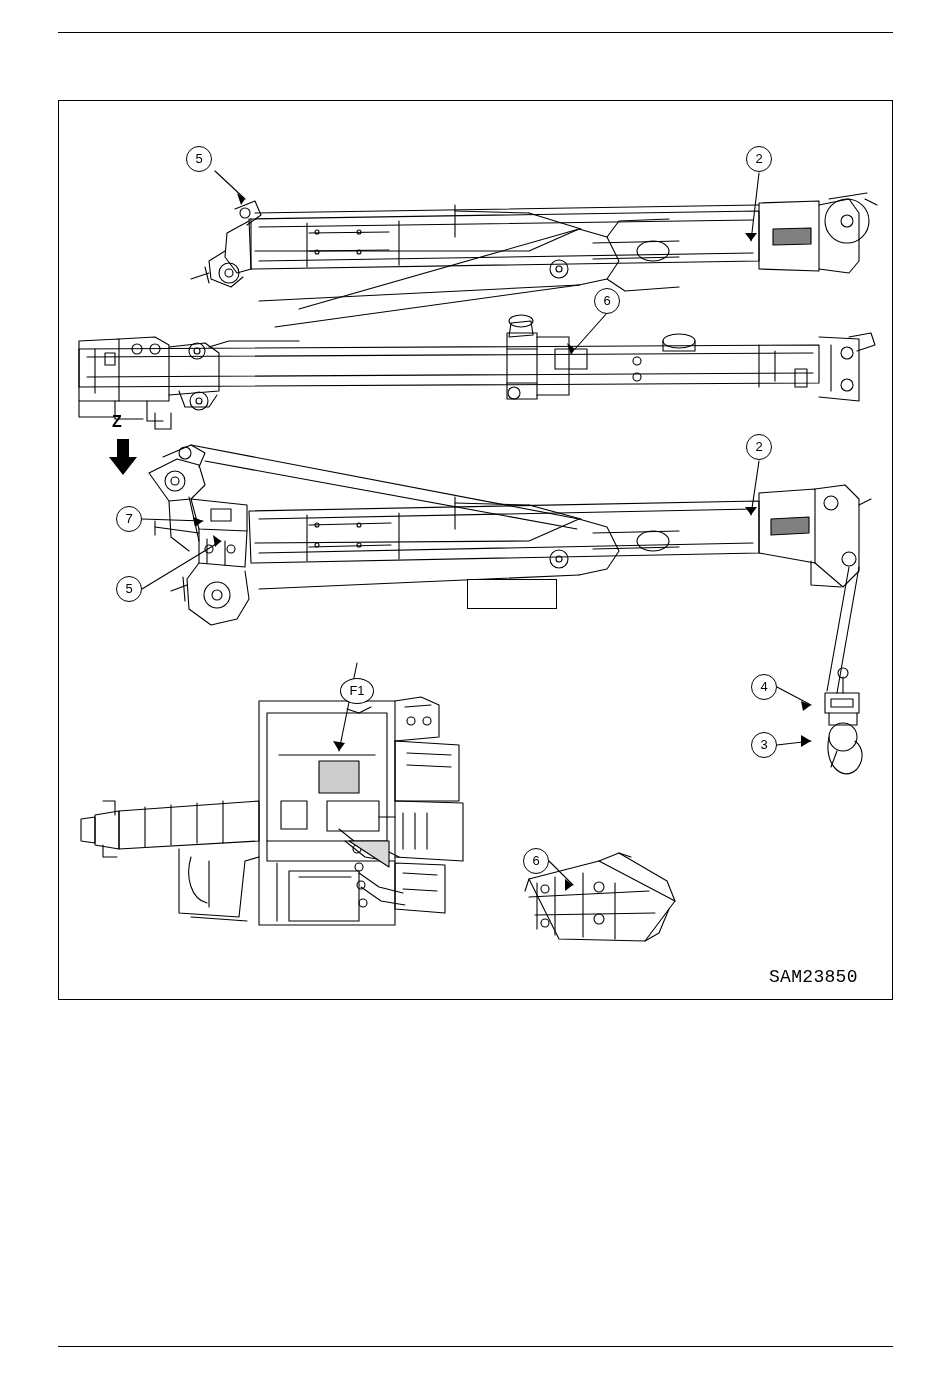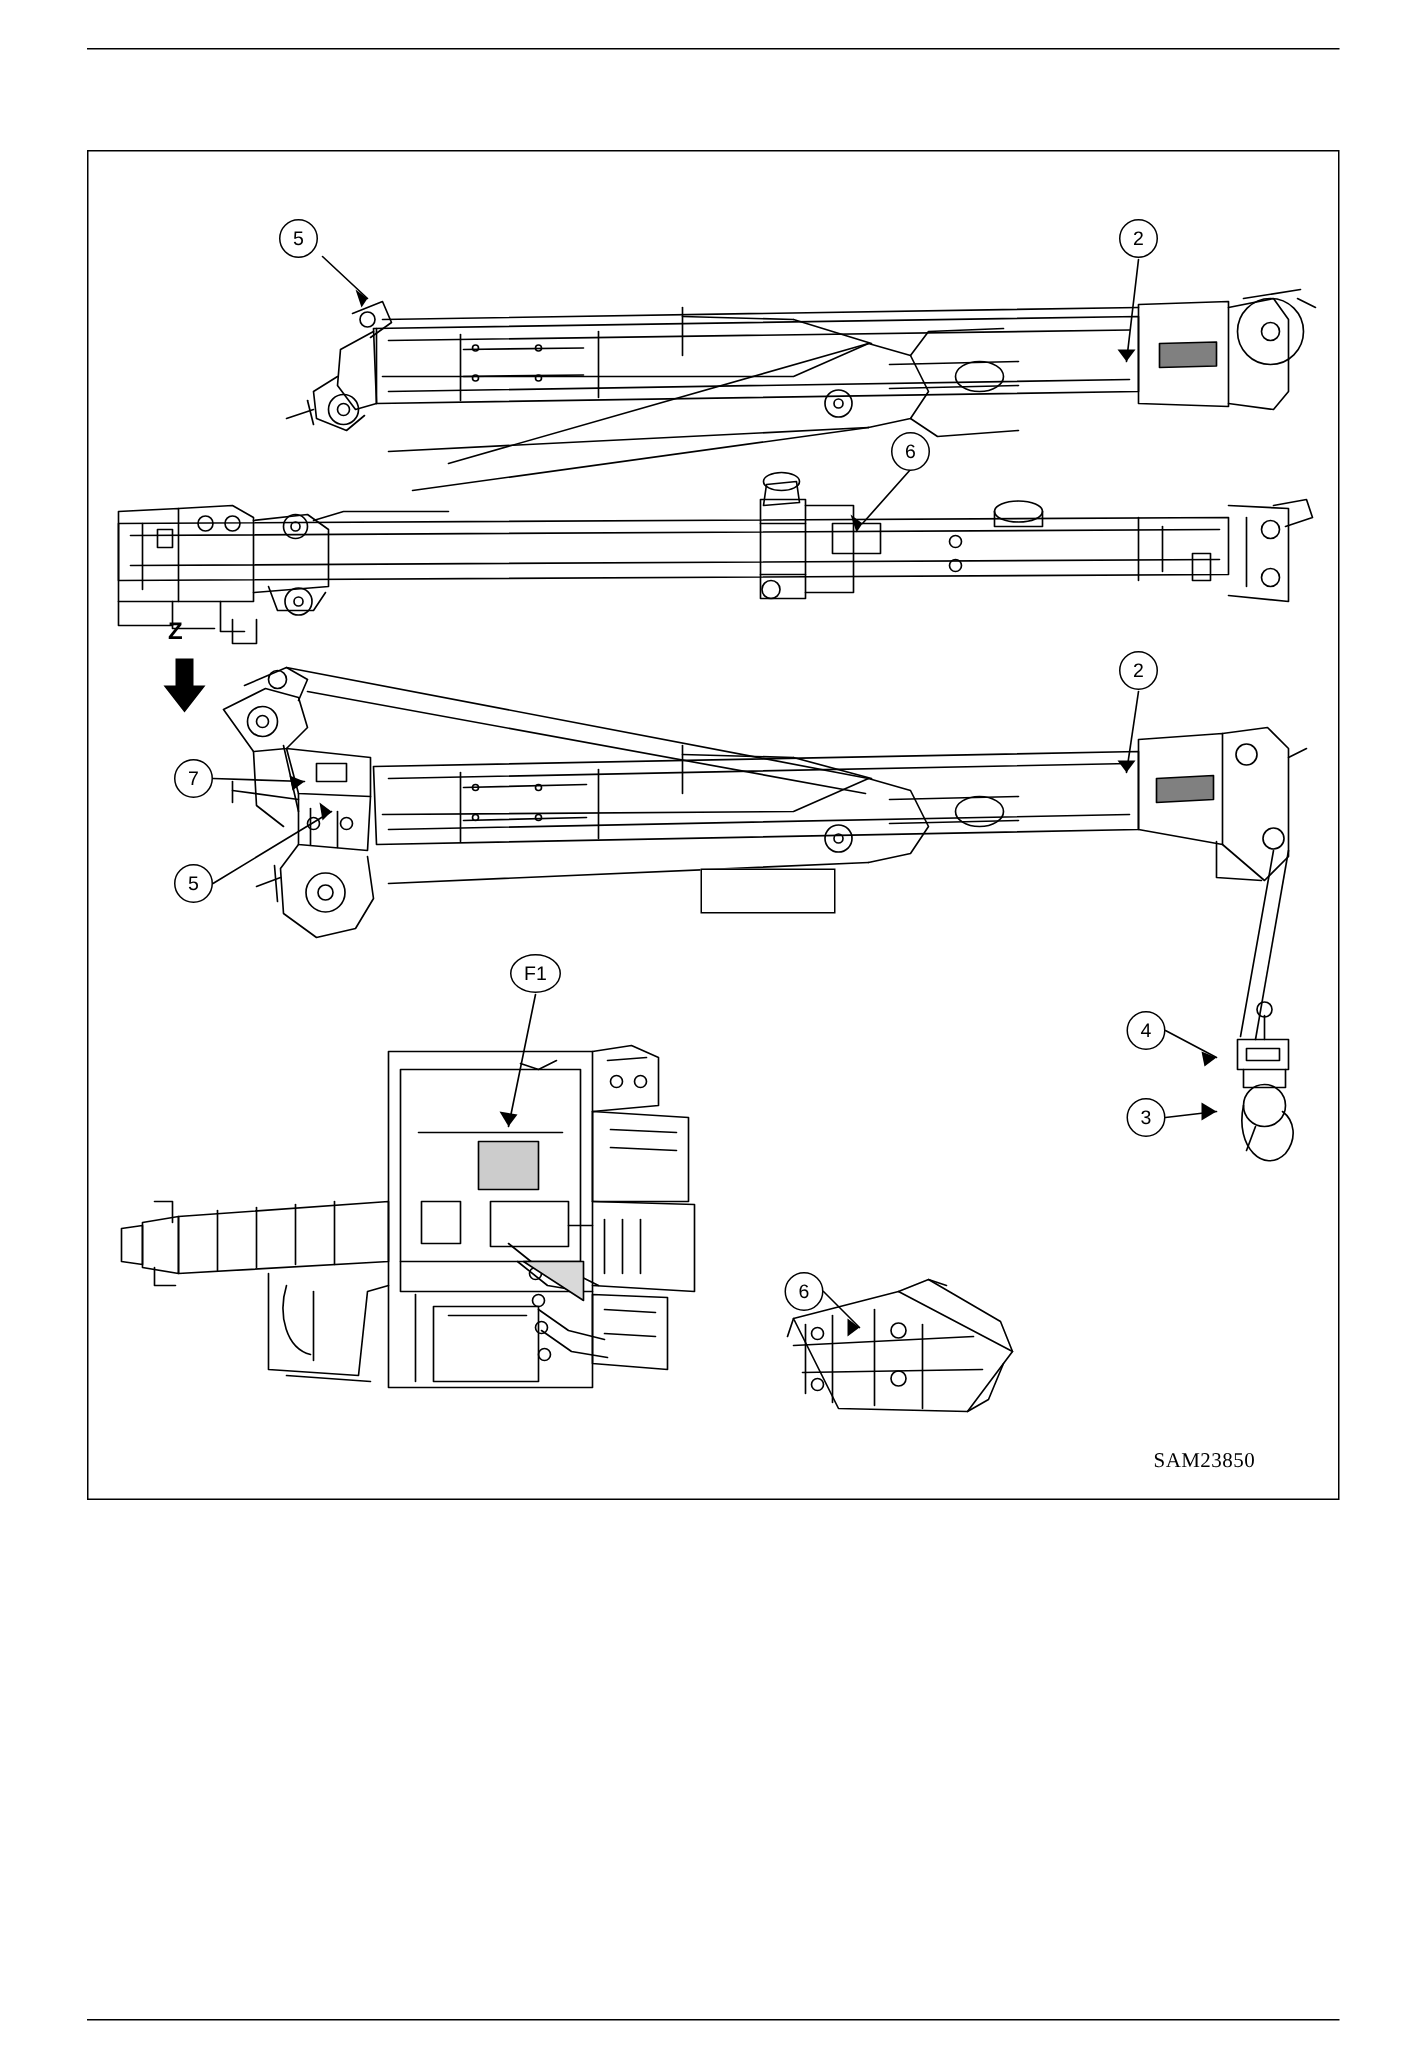--- a/index.html
+++ b/index.html
@@ -58,32 +58,33 @@
     box-sizing: border-box;
     background: #ffffff;
     font-size: 13px;
     line-height: 23px;
     text-align: center;
     font-family: "Liberation Sans", sans-serif;
   }
   .callout.wide {
     width: 34px;
     border-radius: 50%;
+    margin-top: 42px;
   }
   .z-label {
     position: absolute;
     font-size: 16px;
     font-weight: bold;
     font-family: "Liberation Sans", sans-serif;
   }
   .fig-code {
     position: absolute;
-    font-size: 14px;
+    font-size: 18px;
     letter-spacing: 0.3px;
-    font-family: Liberation Serif, serif;
+    font-family: Liberation Mono, monospace;
   }
   .blank-box {
     position: absolute;
     border: 1.2px solid #000000;
     background: #ffffff;
     box-sizing: border-box;
   }
 </style>
 </head>
 <body>

